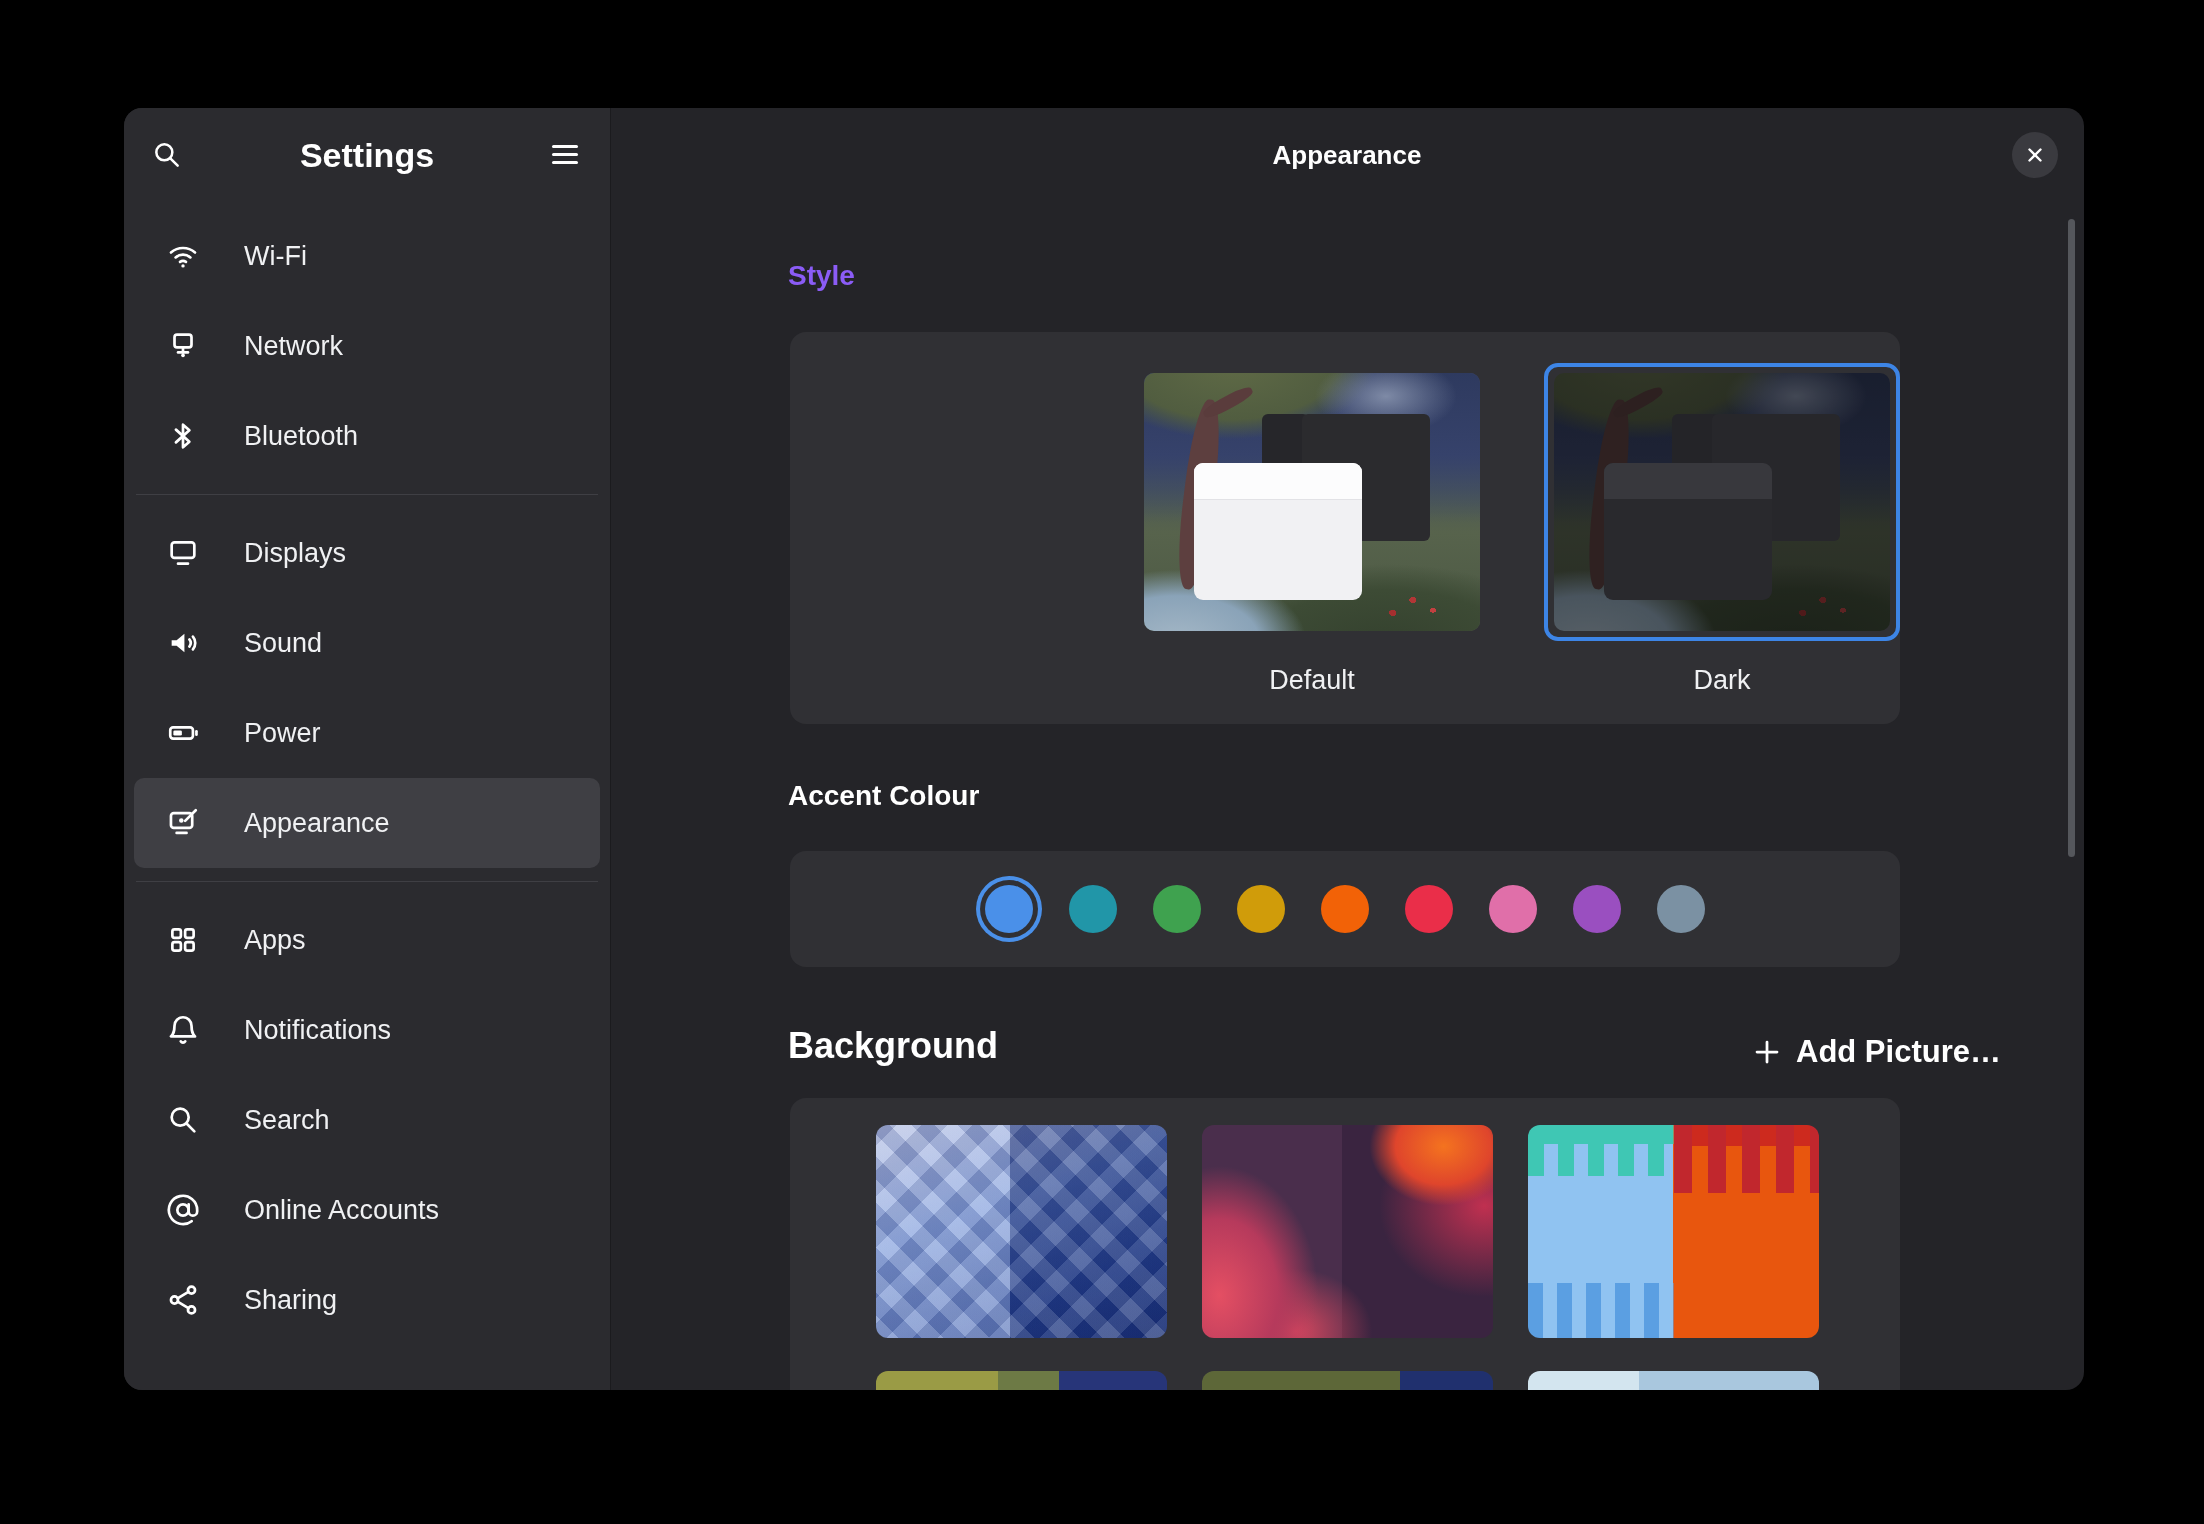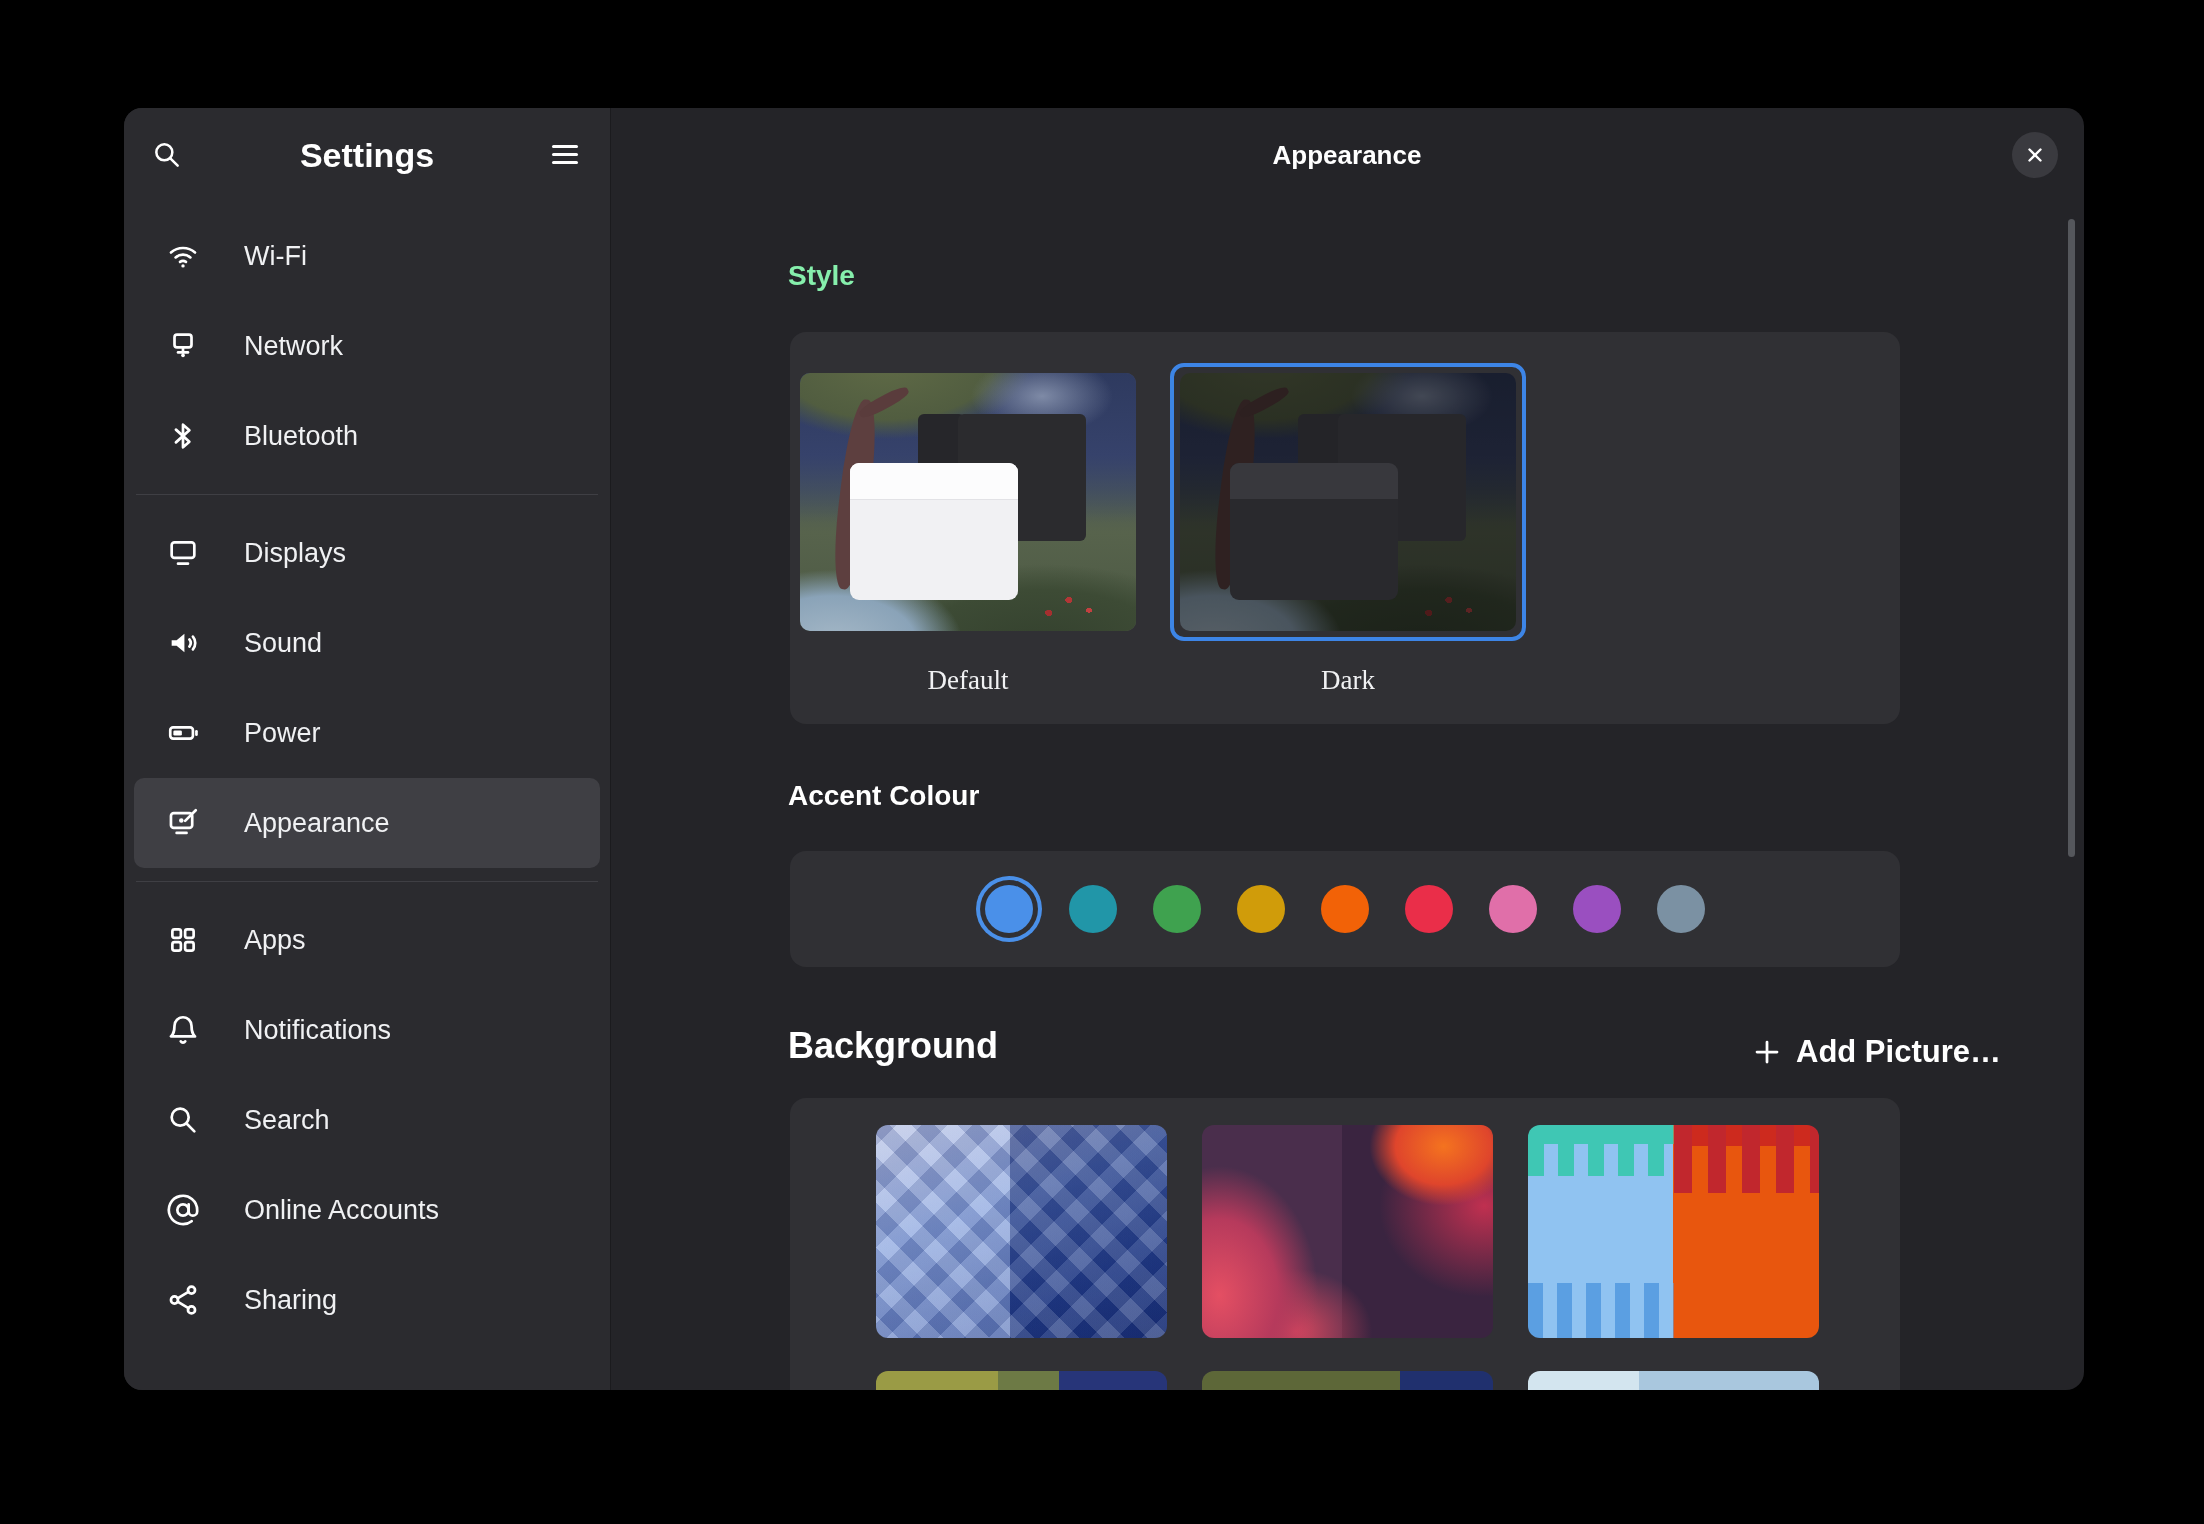--- a/index.html
+++ b/index.html
@@ -29,25 +29,25 @@
   .nav-div i{display:block;height:1px;background:#3f3f44;width:463px;margin:0 12px;}
   svg.stroke{fill:none;stroke:#fff;stroke-width:1.9;stroke-linecap:round;stroke-linejoin:round;}
 
   
   .main-title{position:absolute;left:486px;top:0;width:1474px;height:95px;display:flex;
               align-items:center;justify-content:center;font-size:26px;font-weight:700;color:#fff;}
   .close-btn{position:absolute;left:1888px;top:24px;width:46px;height:46px;border-radius:50%;
              background:#3a3a3f;display:flex;align-items:center;justify-content:center;}
 
   
-  .h-style{position:absolute;left:664px;top:152px;font-size:28px;font-weight:700;color:#86efac;}
+  .h-style{position:absolute;left:664px;top:152px;font-size:28px;font-weight:700;color:#8b5cf6;}
   .h-accent{position:absolute;left:664px;top:672px;font-size:28px;font-weight:700;color:#fff;}
   .h-bg{position:absolute;left:664px;top:917px;font-size:36px;font-weight:700;color:#fff;}
   .card{position:absolute;left:666px;width:1110px;background:#303034;border-radius:16px;}
-  .card.style{top:224px;height:392px;display:flex;justify-content:flex-start;gap:24px;padding-top:31px;box-sizing:border-box;font-family:Liberation Serif, serif;}
+  .card.style{top:224px;height:392px;display:flex;justify-content:flex-end;gap:54px;padding-top:31px;box-sizing:border-box;}
   .card.accent{top:743px;height:116px;display:flex;align-items:center;justify-content:center;gap:36px;}
   .card.bg{top:990px;height:430px;}
 
   
   .opt{display:flex;flex-direction:column;align-items:center;}
   .opt .frame{border:4px solid transparent;border-radius:14px;padding:6px;}
   .opt.selected .frame{border-color:#3d85e6;}
   .thumb{position:relative;width:336px;height:258px;border-radius:10px;overflow:hidden;}
   .opt .lbl{margin-top:24px;font-size:27px;color:#f0f1f3;}
   .scene{position:absolute;inset:0;

